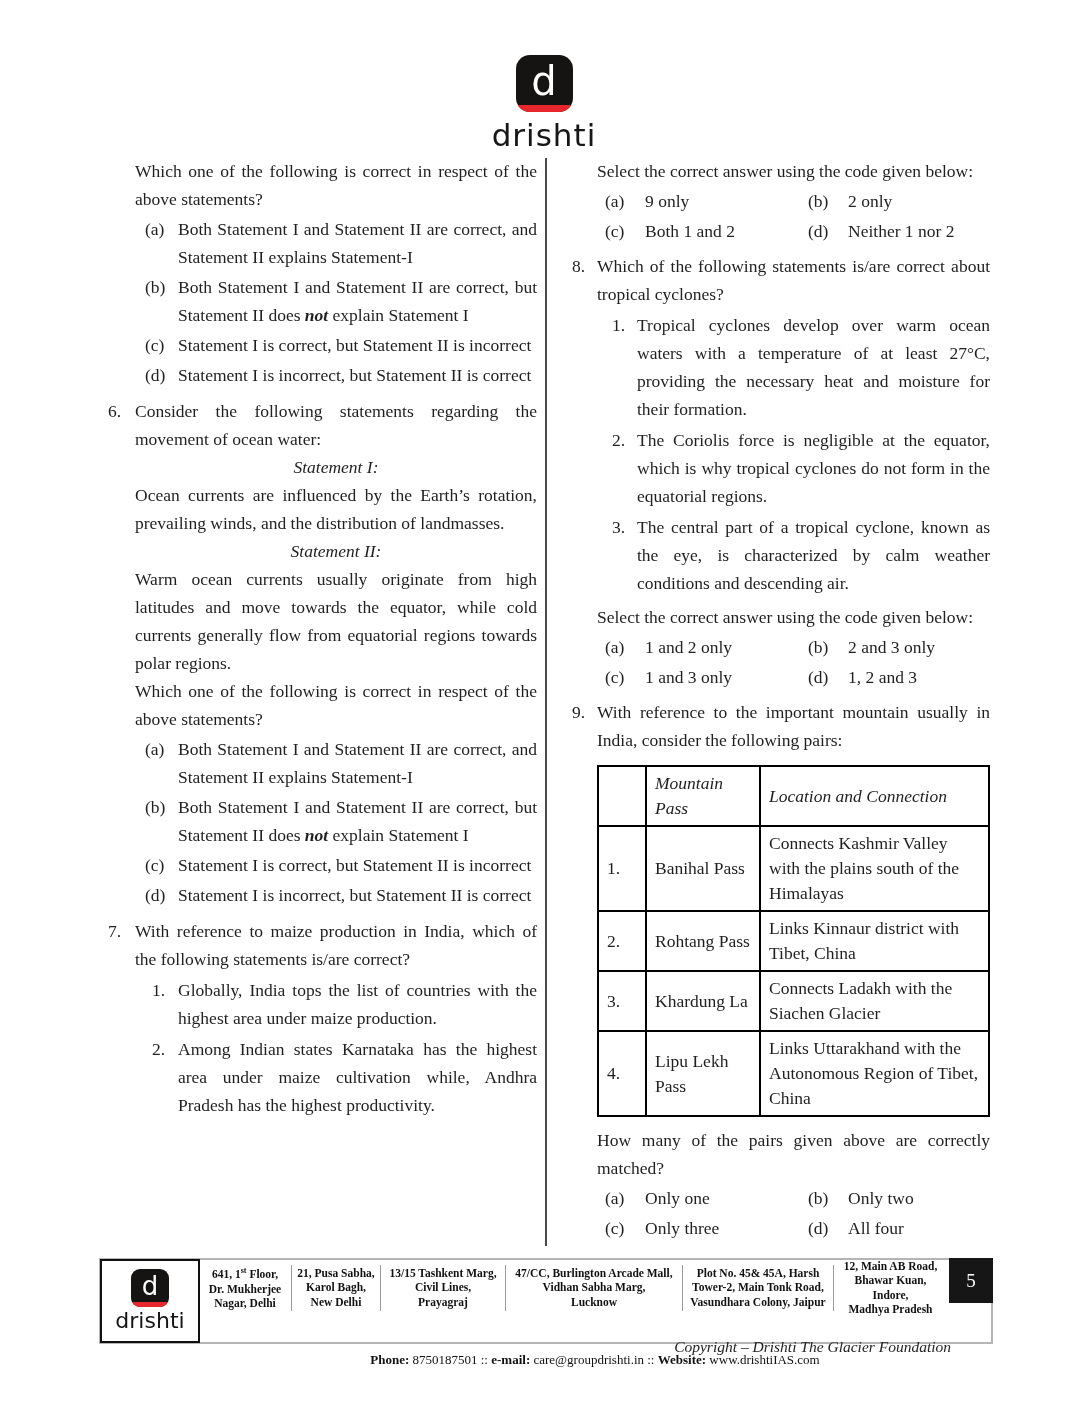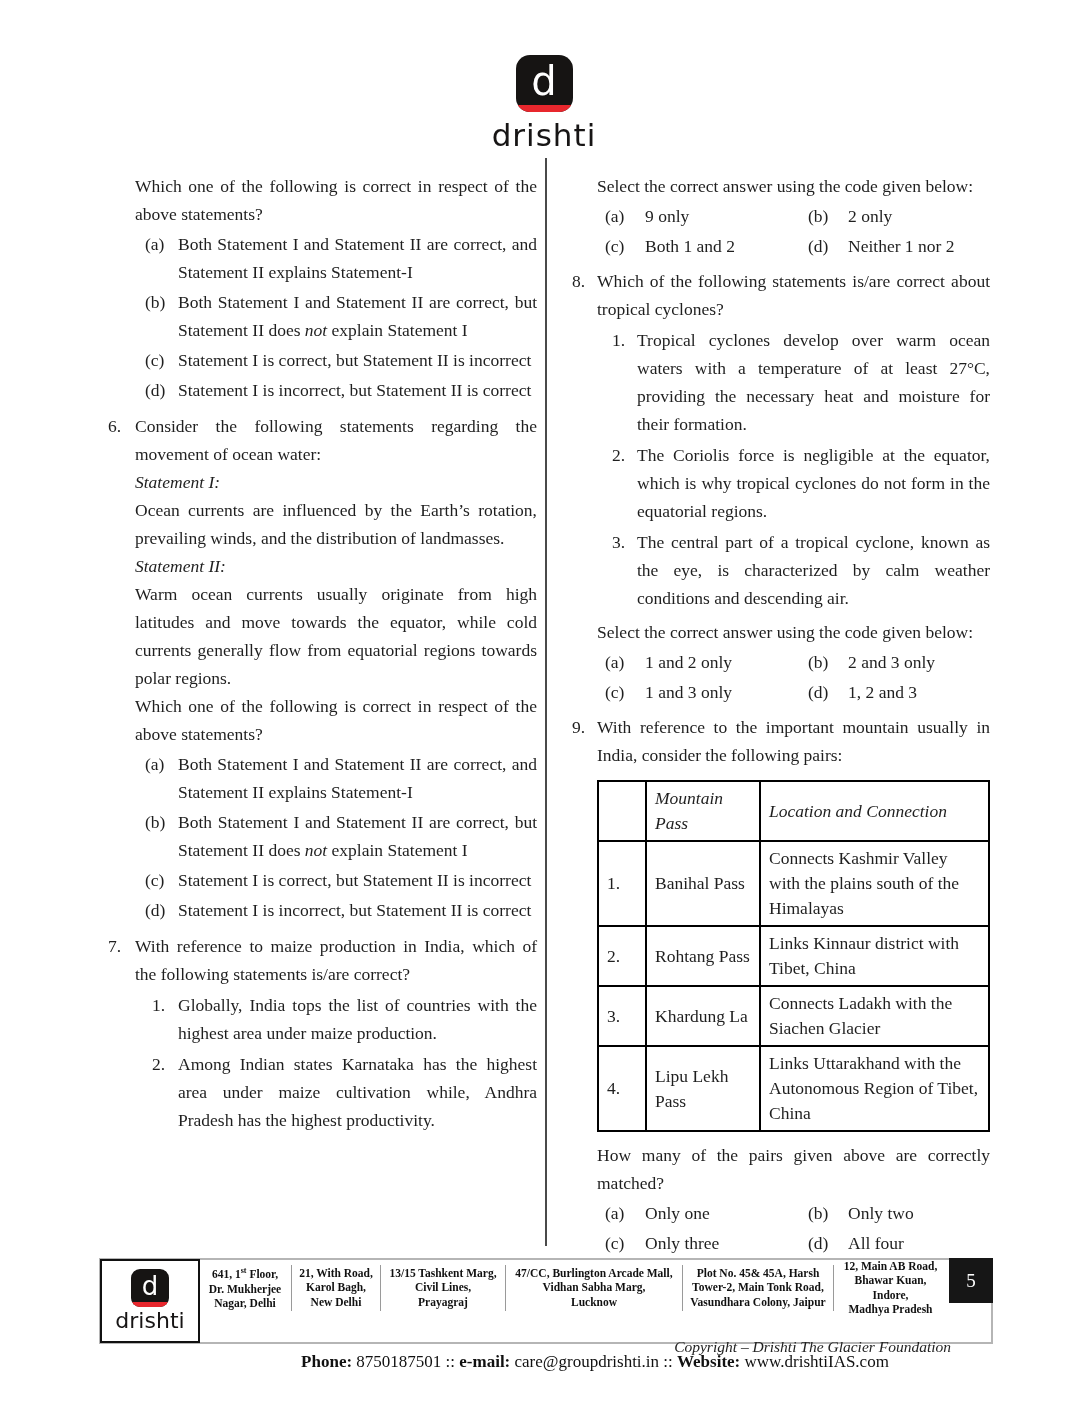--- a/index.html
+++ b/index.html
@@ -19,29 +19,29 @@
     position:absolute; top:2px; left:0; right:0; bottom:7px;
     display:flex; align-items:center; justify-content:center;
     color:#ffffff; font-family:"DejaVu Sans", sans-serif; font-size:40px;
   }
   .brand-word {
     margin-top:5px; font-family:"DejaVu Sans", sans-serif; font-size:31px;
     color:#171515; letter-spacing:1px;
   }
 
   
-  .col { position:absolute; top:172px; font-size:17.5px; line-height:28px; }
+  .col { position:absolute; top:157px; font-size:17.5px; line-height:28px; }
   .col-left  { left:108px; width:429px; }
   .col-right { left:572px; width:418px; }
   .divider { position:absolute; left:545px; top:158px; width:2px; height:1088px; background:#4a4a4a; }
 
-  p { margin:0; }
+  p { margin:0;text-align:center; }
   .stem { text-align:justify; }
   .italic { font-style:italic; }
-  .bi { font-style:italic; font-weight:normal; }
+  .bi { font-style:italic; font-weight:bold; }
 
   .continuation { margin-left:27px; }
   .q { display:flex; margin-top:8px; }
   .q-num { width:27px; flex:none; }
   .q-body { flex:1; min-width:0; }
 
   .opt { display:flex; margin-left:10px; margin-top:2px; }
   .opt-label { width:33px; flex:none; }
   .opt-text { flex:1; text-align:justify; }
 
@@ -91,21 +91,21 @@
   .addresses { display:flex; height:55px; align-items:center; padding-right:44px; }
   .addr {
     font-weight:bold; font-size:11.5px; line-height:14.5px; text-align:center;
     white-space:pre-line; padding:0 4px; box-sizing:border-box; color:#111;
   }
   .addr sup { font-size:8px; }
   .a0 { width:92px; }  .a1 { width:88px; }  .a2 { width:124px; }
   .a3 { width:176px;text-align:center; } .a4 { width:150px;font-family:Liberation Serif, serif; } .a5 { flex:1; }
   .addr-sep { width:1px; height:46px; background:#9a9a9a; flex:none; }
 
-  .contact-line { flex:1; display:flex; align-items:center; justify-content:center; font-size:17px; color:#111; }
+  .contact-line { flex:1; display:flex; align-items:center; justify-content:center; font-size:13px; color:#111; }
   .contact-line b { font-weight:bold; }
   .contact-line .seg { white-space:pre; }
 
   .page-badge {
     position:absolute; top:-2px; right:-2px; width:44px; height:45px;
     background:#161616; color:#fff; display:flex; align-items:center;
     justify-content:center; font-size:19px; z-index:3;
   }
   .copyright {
     position:absolute; left:99px; top:1338px; width:894px; box-sizing:border-box;
@@ -337,21 +337,21 @@
           <div class="red-strip"></div>
         </div>
         <div class="footer-logo-word">drishti</div>
       </div>
       <div class="footer-right">
         <div class="addresses">
           <div class="addr a0"><span>641, 1</span><sup>st</sup><span> Floor,
 Dr. Mukherjee
 Nagar, Delhi</span></div>
           <div class="addr-sep"></div>
-          <div class="addr a1">21, With Road,
+          <div class="addr a1">21, Pusa Sabha,
 Karol Bagh,
 New Delhi</div>
           <div class="addr-sep"></div>
           <div class="addr a2">13/15 Tashkent Marg,
 Civil Lines,
 Prayagraj</div>
           <div class="addr-sep"></div>
           <div class="addr a3">47/CC, Burlington Arcade Mall,
 Vidhan Sabha Marg,
 Lucknow</div>

